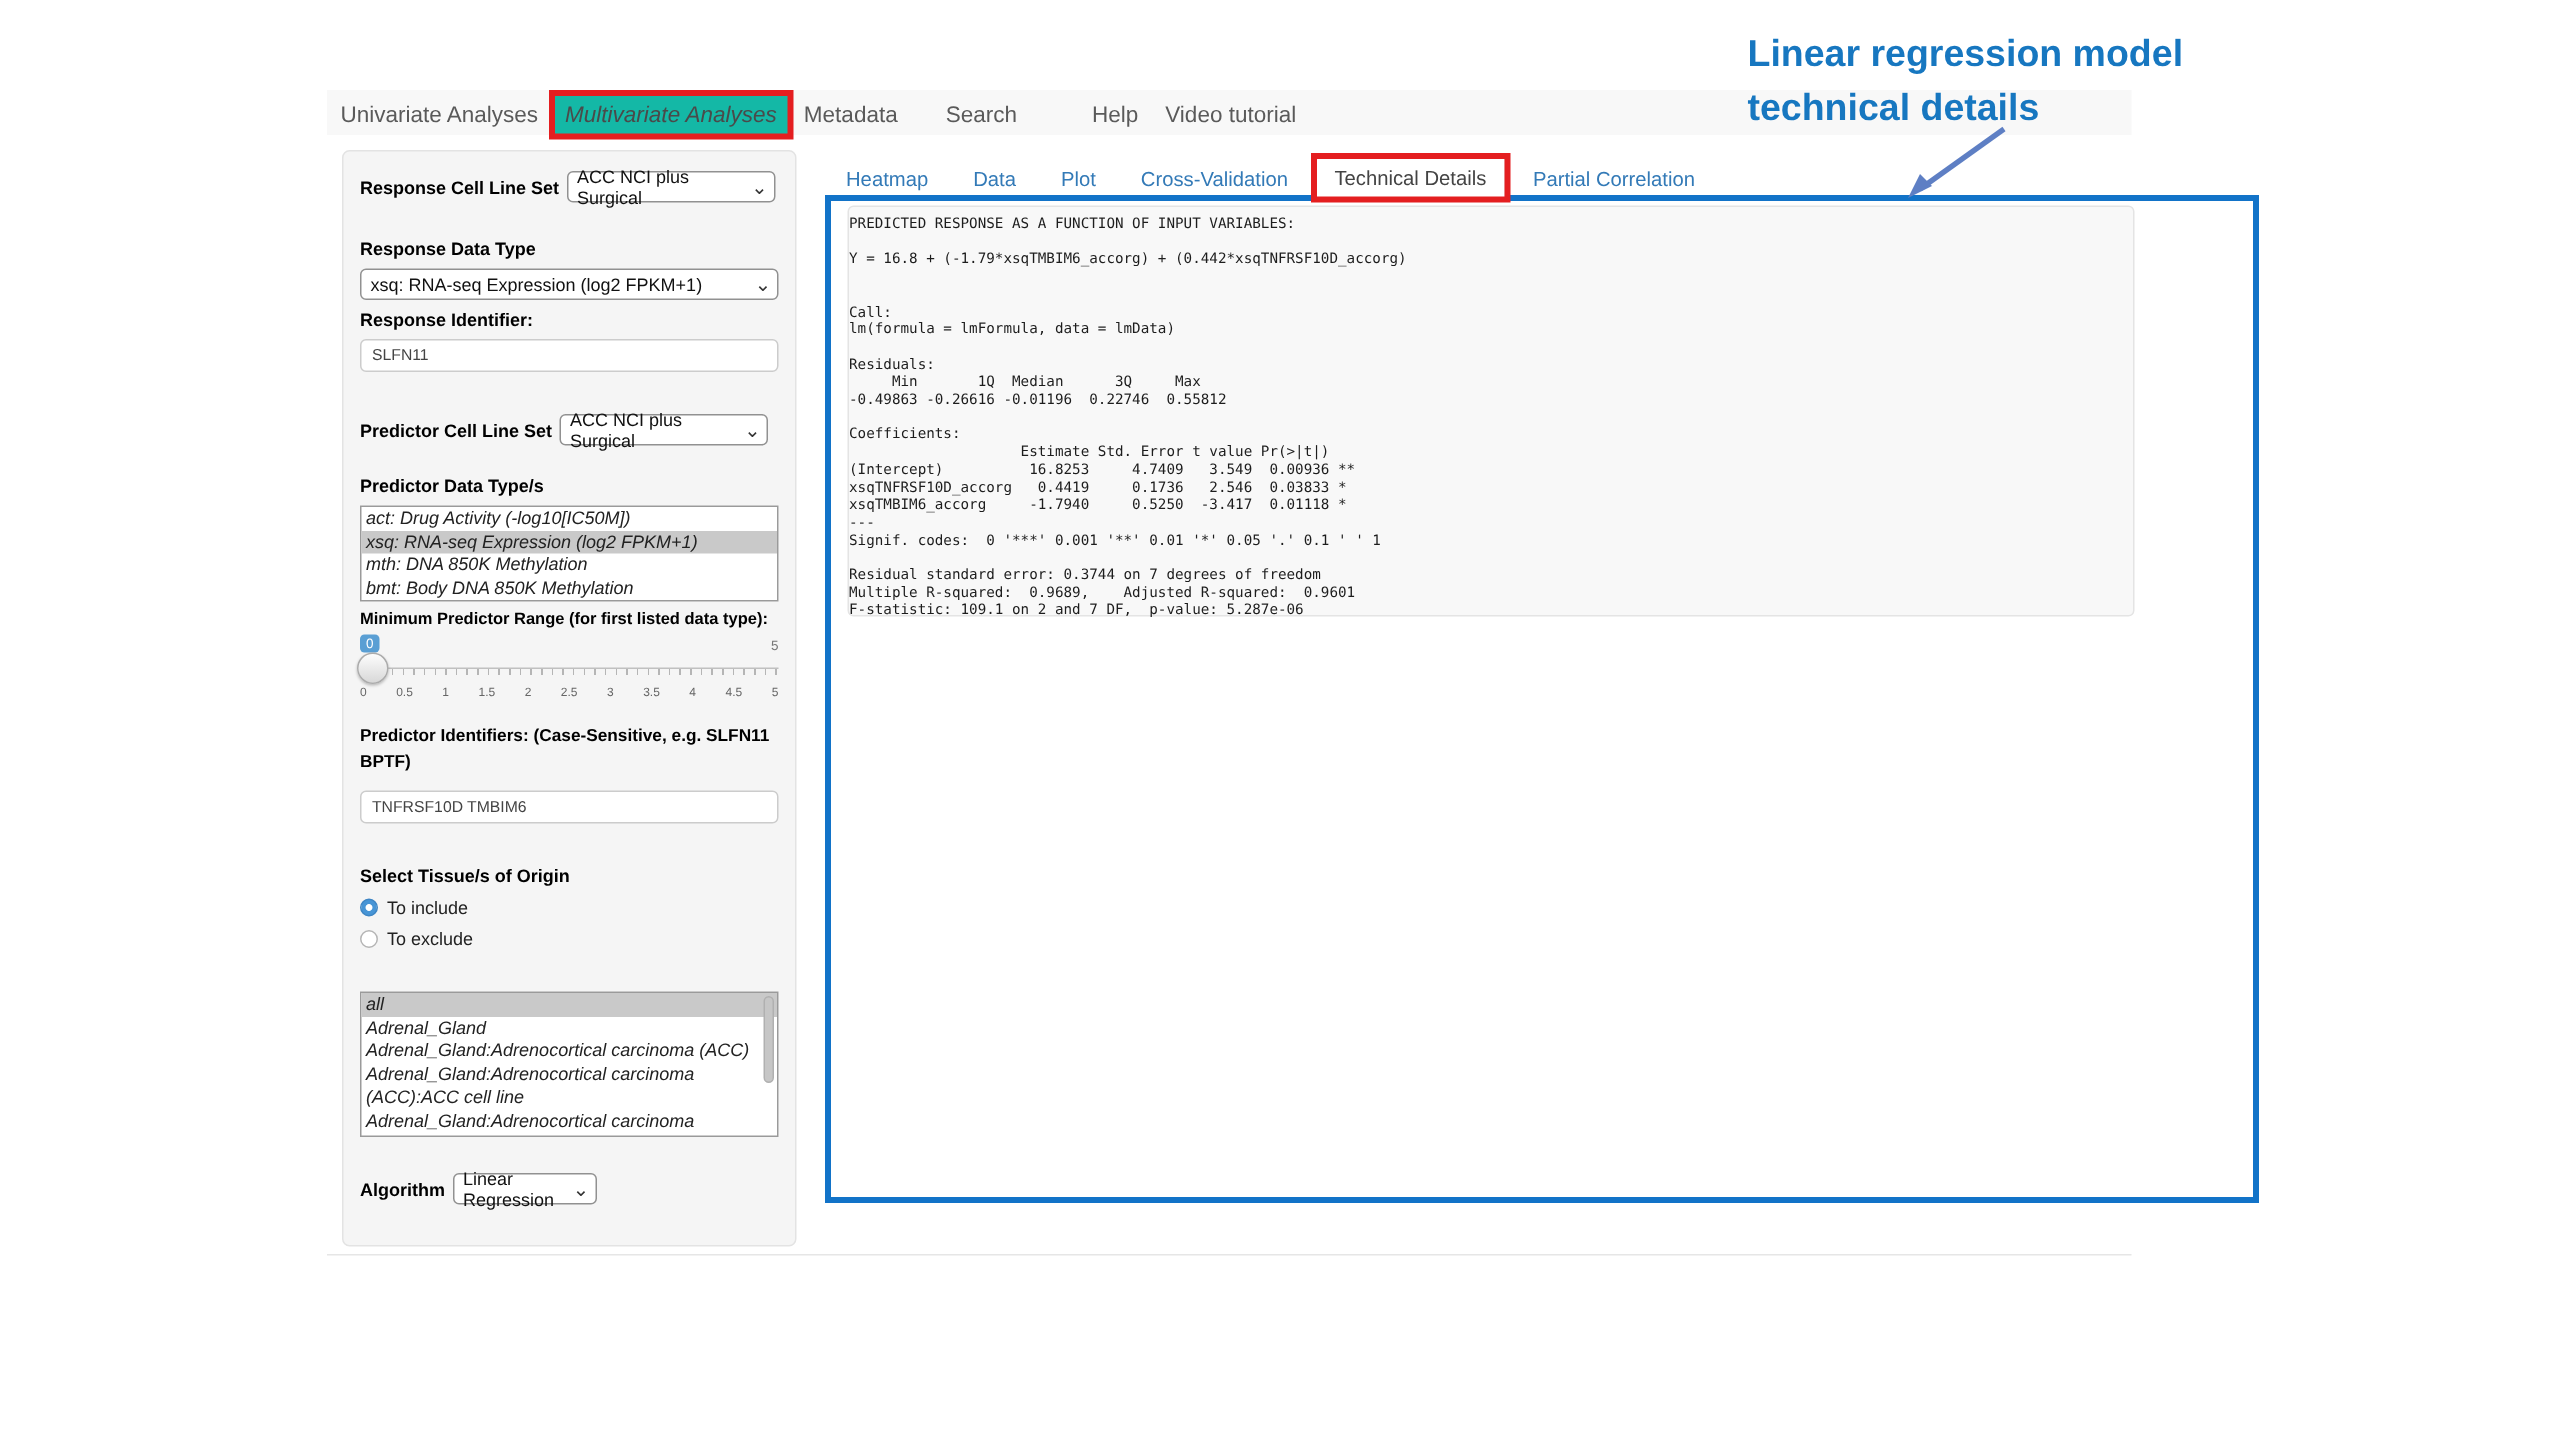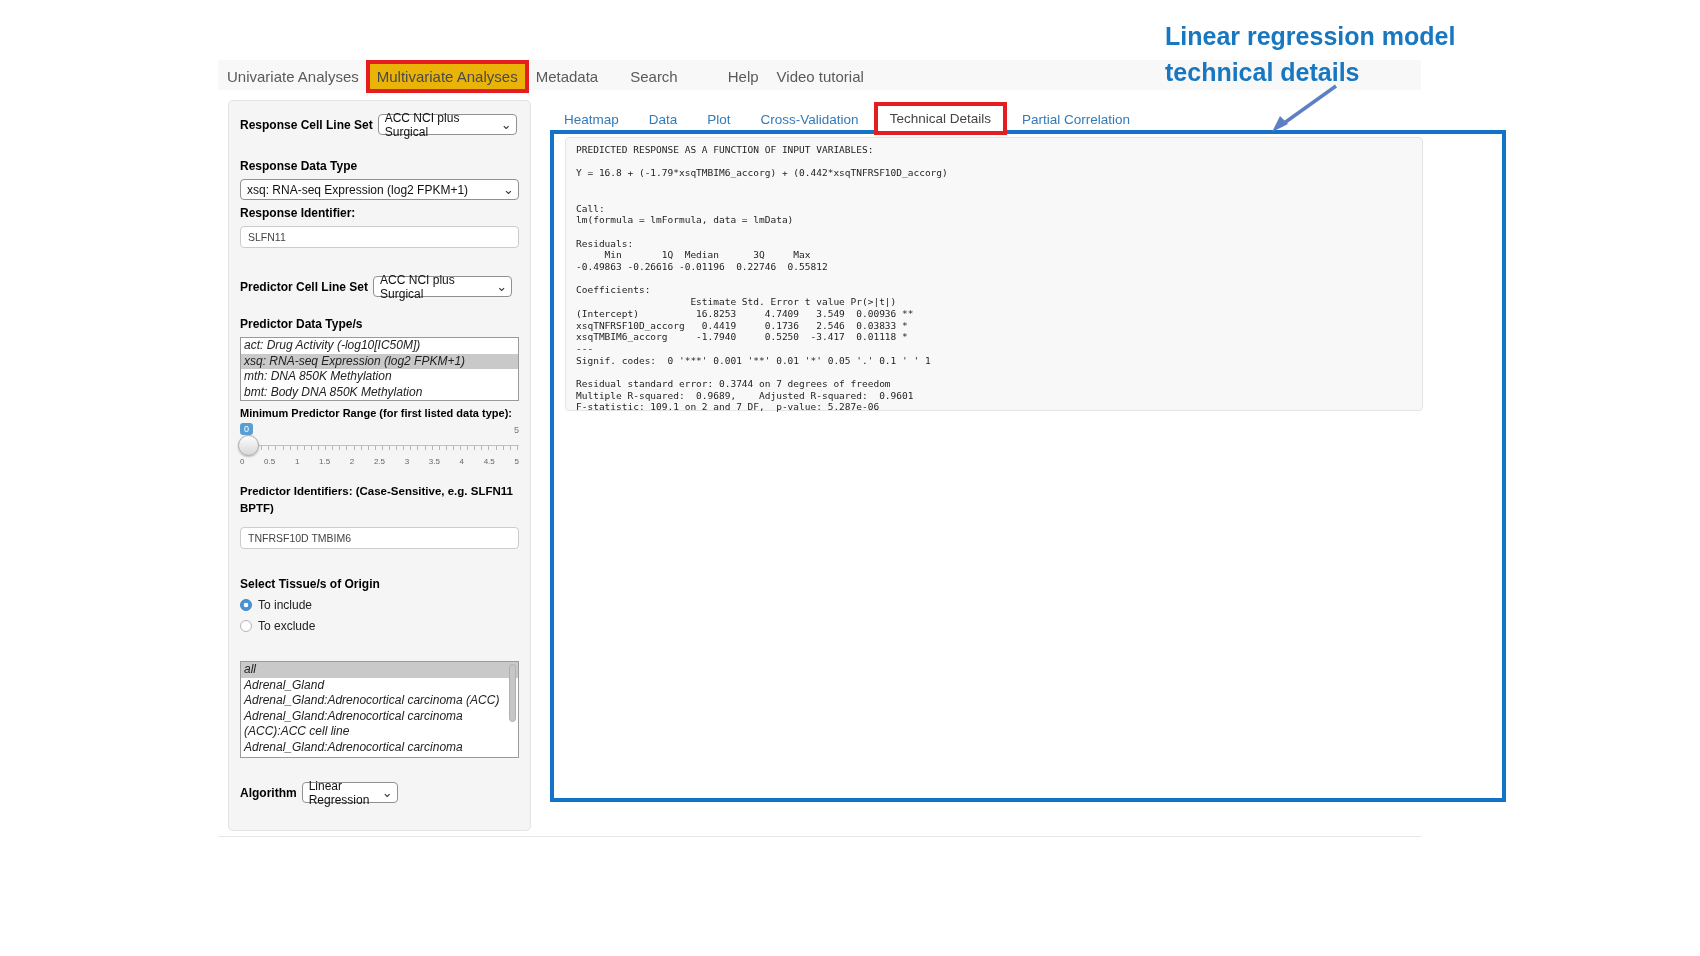--- a/index.html
+++ b/index.html
@@ -4,21 +4,21 @@
 <style>
   * { box-sizing: border-box; margin: 0; padding: 0; }
   html,body { background:#fff; }
   body { font-family: "Liberation Sans", sans-serif; }
   .page { position:relative; width:1700px; height:956px; background:#fff; overflow:hidden; }
 
   
   .navbar { position:absolute; left:218px; top:60px; width:1203px; height:30px;
             background:#f8f8f8; display:flex; align-items:flex-end; font-size:15px; color:#5a5a5a; }
   .nav-item { padding:5px 9px; cursor:pointer; white-space:nowrap; }
-  .nav-item.active { background:#eab308; color:#4a4a4a; position:relative; }
+  .nav-item.active { background:#14b8a6; color:#4a4a4a; position:relative;font-style:italic; }
   .nav-item.m-search { margin-left:14px; }
   .nav-item.m-help { margin-left:32px; }
   .red-frame { position:absolute; border:4px solid #e41e20; pointer-events:none; z-index:20; }
   .nav-red { inset:-3px -2px; }
   .tab-red { inset:-2px -4px; }
 
   
   .callout { position:absolute; left:1165px; top:18px; color:#1777c0; font-weight:bold;
              font-size:25px; line-height:36px; z-index:30; }
   .arrow-svg { position:absolute; left:1240px; top:78px; z-index:30; }
@@ -77,21 +77,21 @@
   .tab { padding:7px 12px; color:#337ab7; cursor:pointer; white-space:nowrap; }
   .tab + .tab { margin-left:6px; }
   .tab.active { color:#444; background:#fff; border:1px solid #ddd; border-radius:4px 4px 0 0;
                 position:relative; }
 
   
   .blue-box { position:absolute; left:550px; top:130px; width:956px; height:672px;
               border:4px solid #1273c8; background:#fff; z-index:1; }
   .pre-panel { position:absolute; left:565px; top:137px; width:858px; height:274px;
                background:#f8f8f8; border:1px solid #e4e4e4; border-radius:4px;
-               padding:6px 10px; z-index:2; }
+               padding:6px 0; z-index:2; }
   .pre-panel pre { font-family:"DejaVu Sans Mono", monospace; font-size:9.5px; line-height:11.7px;
                    color:#1d1d1d; white-space:pre; }
 
   .bottom-divider { position:absolute; left:218px; top:836px; width:1203px; height:1px; background:#e6e6e6; }
 </style>
 </head>
 <body>
 
 <div class="page">
 

